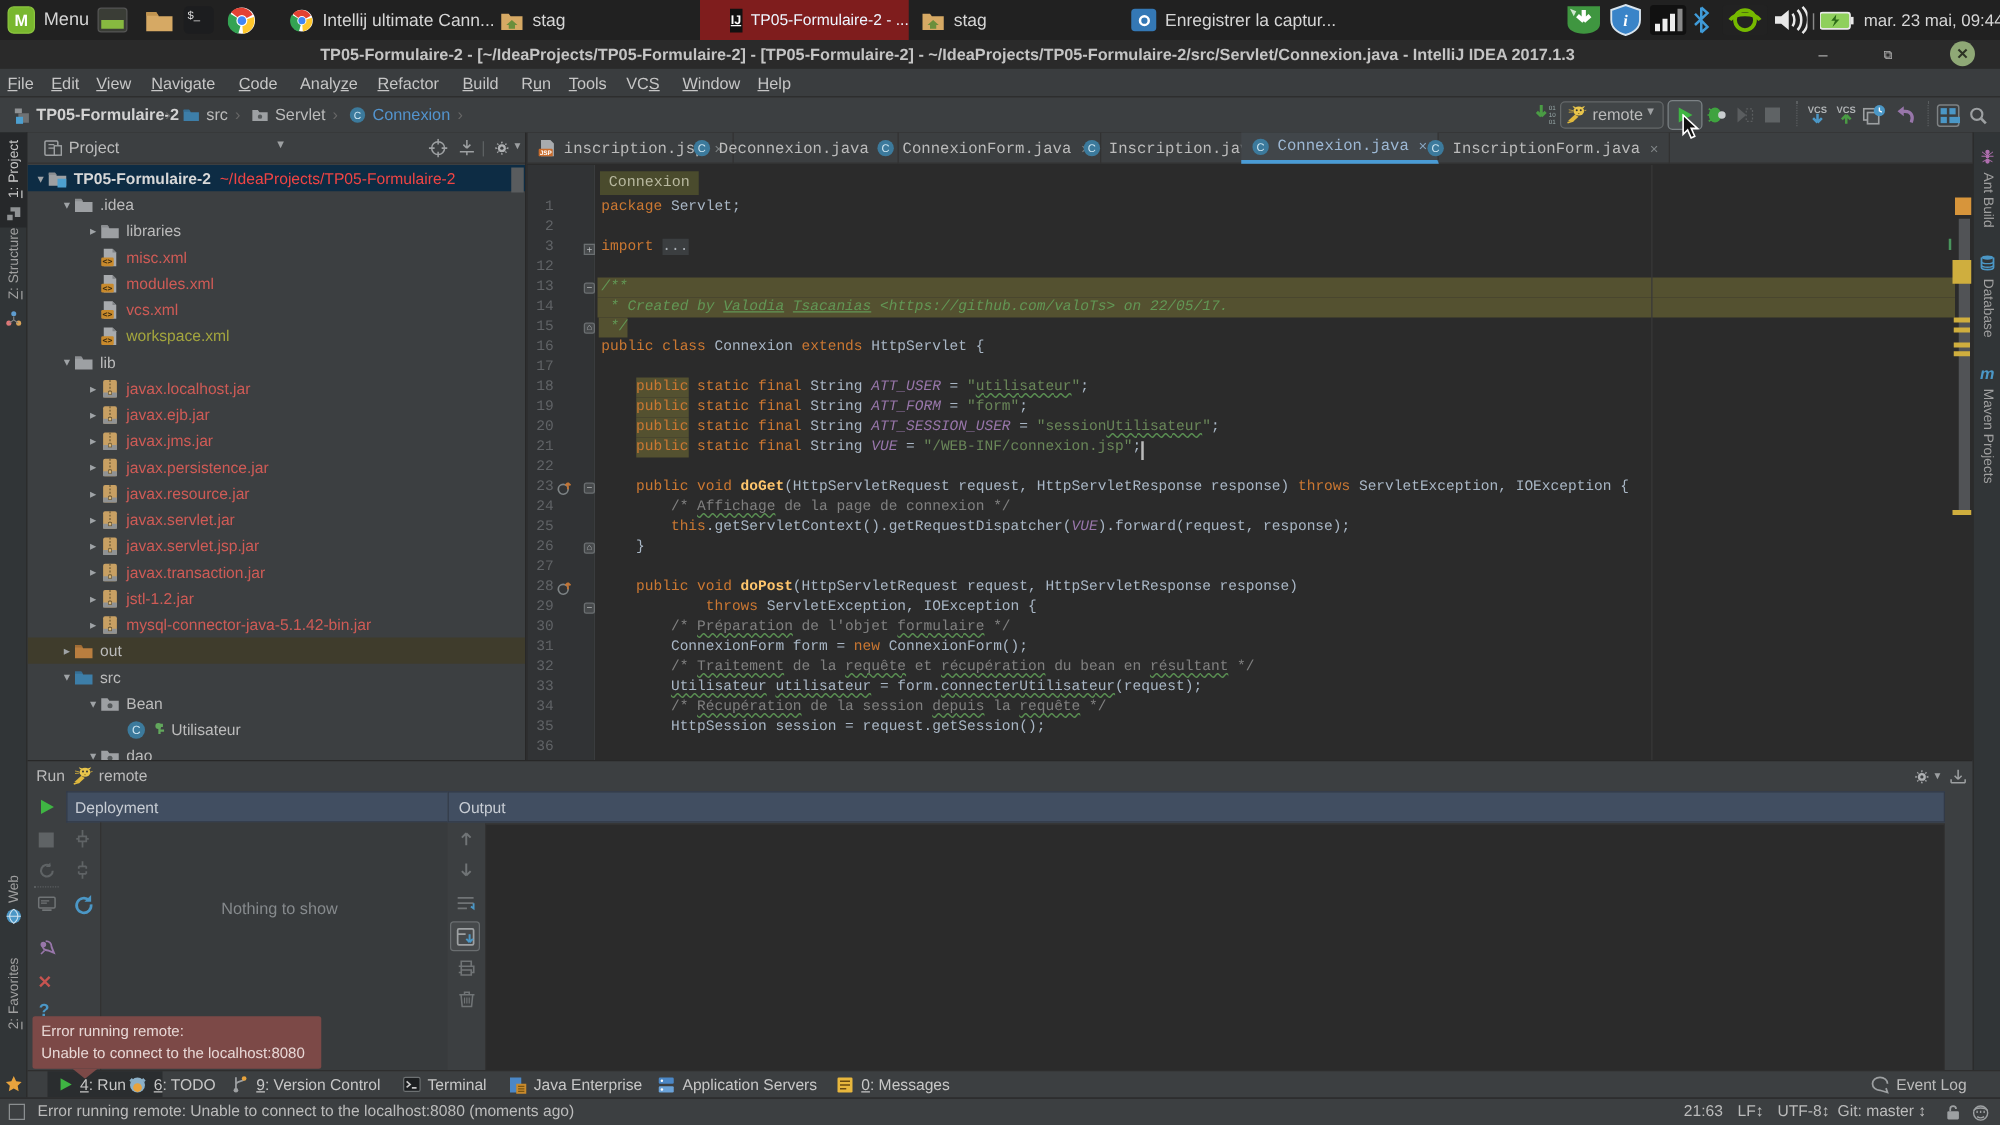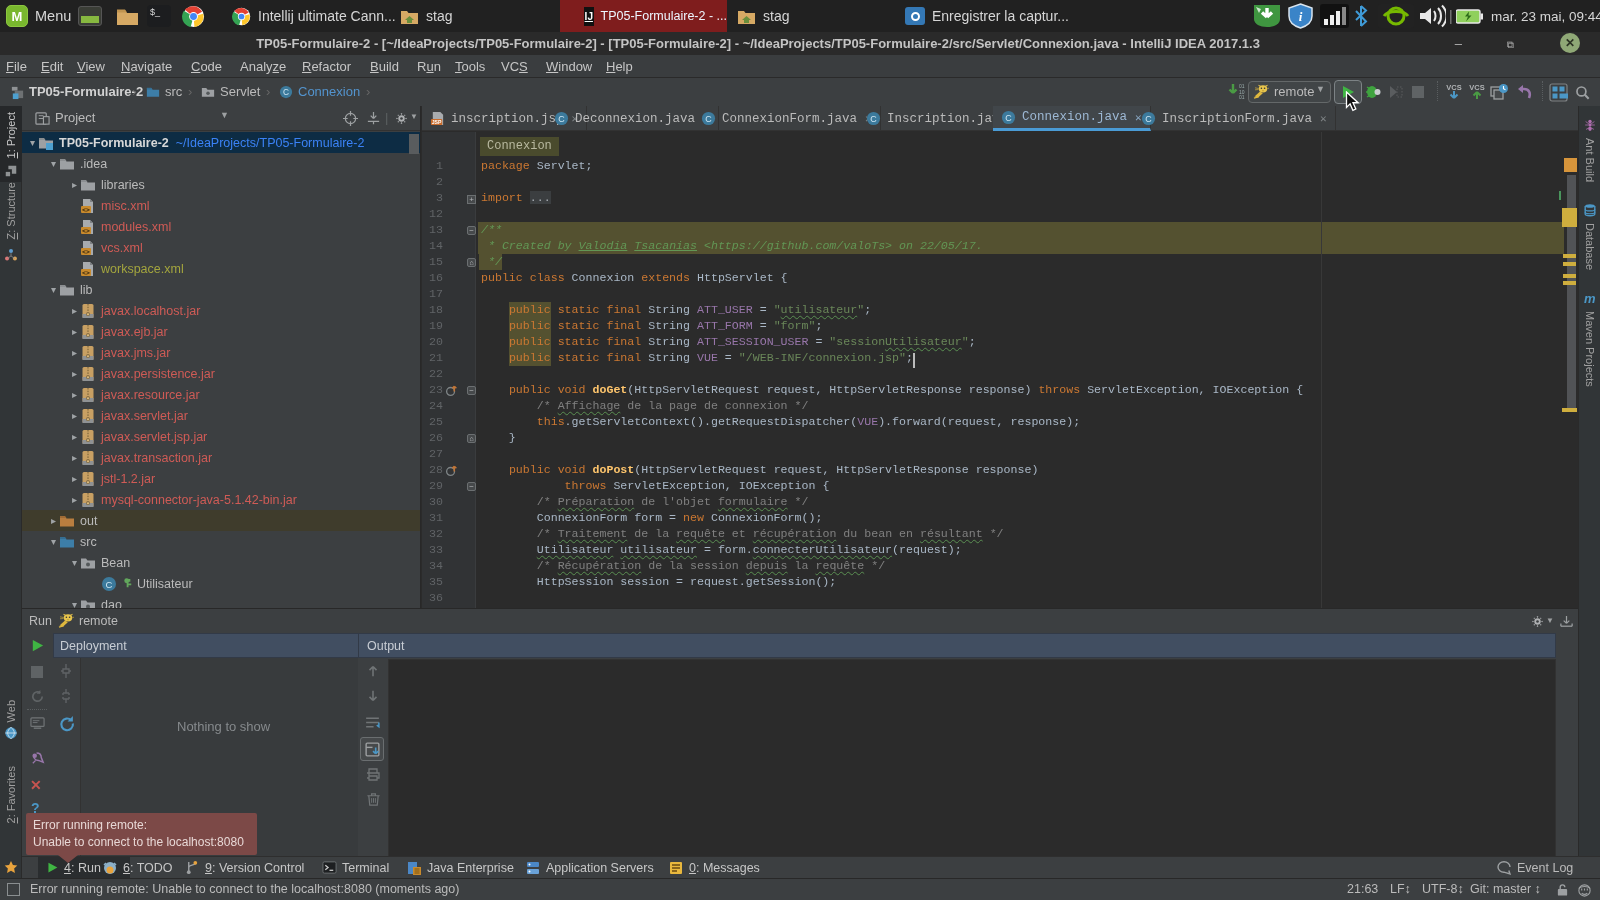--- a/index.html
+++ b/index.html
@@ -24,32 +24,32 @@
 .vtxt { writing-mode:vertical-rl; transform:rotate(180deg); white-space:nowrap; }
 .vtxtr { writing-mode:vertical-rl; white-space:nowrap; }
 
 #pp { left:22px; top:106px; width:399px; height:502px; background:#3c3f41; border-right:1px solid #282828; }
 #pph { position:absolute; left:0; top:0; width:100%; height:25px; border-bottom:1px solid #323232; color:#bbbbbb; font-size:13px; }
 #ptree { position:absolute; left:0; top:26px; width:100%; height:476px; overflow:hidden; font-size:12.5px; color:#bbbbbb; }
 .trow { position:absolute; left:0; width:399px; height:21px; display:flex; align-items:center; white-space:nowrap; }
 .trow .ar { width:11px; display:inline-block; font-size:10px; color:#9fa3a6; text-align:center; flex:none; }
 .ticon { width:16px; height:16px; flex:none; margin-right:5px; position:relative; }
 .red { color:#cf5b56; } .olv { color:#a3a53e; }
-.dim { color:#3b82f6; }
+.dim { color:#ef4444; }
 
 #ed { left:422px; top:106px; width:1156px; height:502px; background:#2b2b2b; }
 #tabs { position:absolute; left:0; top:0; width:1156px; height:25px; background:#3c3f41; border-bottom:1px solid #323232; font-size:12.5px; color:#bbbbbb; }
 .tab { position:absolute; top:0; height:25px; display:flex; align-items:center; gap:6px; padding:0 8px; border-right:1px solid #323232;font-family:Liberation Mono, monospace; }
 .tx { color:#7f8486; font-size:11px; margin-left:2px; }
 #gut { position:absolute; left:0; top:26px; width:53px; height:476px; background:#313335; }
 #gutsep { position:absolute; left:53px; top:26px; width:1px; height:476px; background:#3a3c3e; }
 #lnums { position:absolute; left:0; top:52px; width:20px; font:11.62px/16px "Liberation Mono", monospace; color:#606366; text-align:right; white-space:pre; }
 #code { position:absolute; left:59px; top:52px; font:11.62px/16px "Liberation Mono", monospace; color:#a9b7c6; white-space:pre; }
 .kw { color:#cc7832; } .str { color:#6a8759; } .cmt { color:#629755; font-style:italic; }
-.gcmt { color:#808080; } .fld { color:#9876aa; } .mth { color:#ffc66d; font-weight:bold; }
+.gcmt { color:#808080; } .fld { color:#9876aa; font-style:italic; } .mth { color:#ffc66d; font-weight:bold; }
 .wv { text-decoration:underline wavy #5a8f52 1px; text-underline-offset:2px; }
 .hl { position:absolute; background:#545130; }
 
 #run { left:22px; top:608px; width:1556px; height:248px; background:#3c3f41; border-top:1px solid #282828; }
 
 #twbar { left:22px; top:856px; width:1578px; height:22px; background:#3c3f41; border-top:1px solid #2e2e2e; color:#c7c7c7; font-size:12.5px; }
 #status { left:0; top:878px; width:1600px; height:22px; background:#3c3f41; border-top:1px solid #282828; color:#bbbbbb; font-size:12.5px; }
 .ti { position:absolute; top:0; height:21px; display:flex; align-items:center; gap:5px; }
 </style>
 </head>

